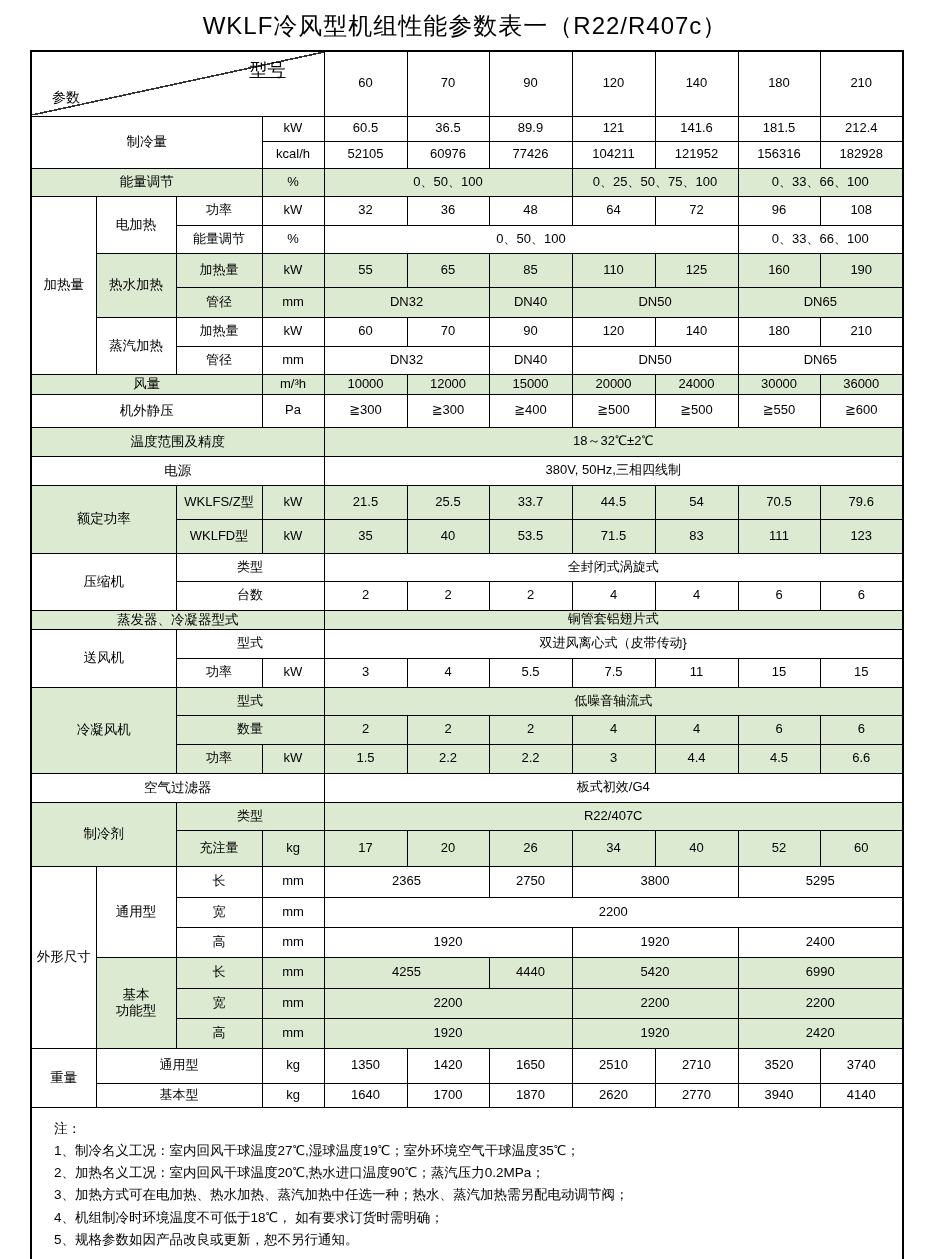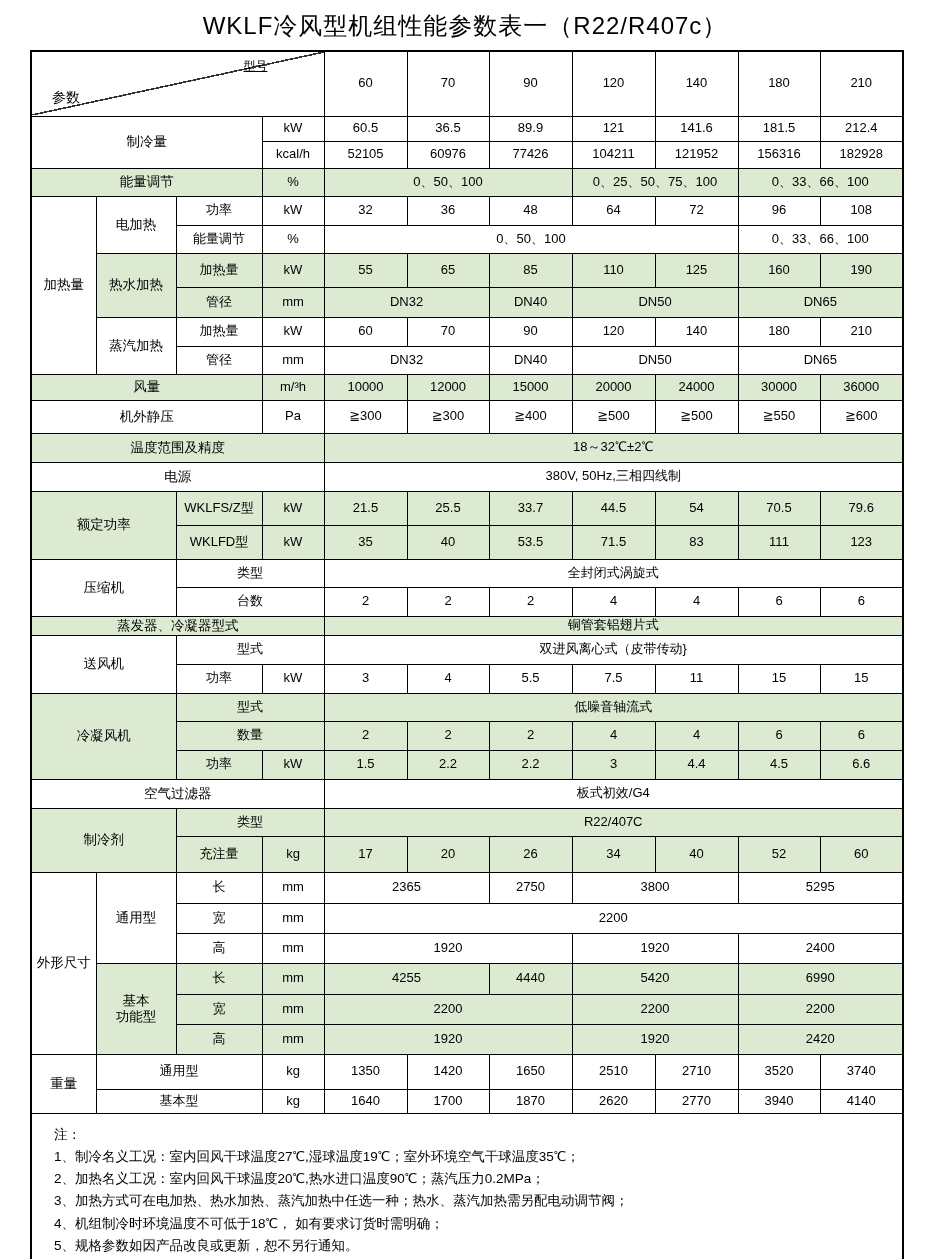--- a/index.html
+++ b/index.html
@@ -31,21 +31,21 @@
   .note-line { font-size:13.5px; line-height:1.65; }
   .prewrap { white-space:pre-line; }
   
   td.diag-cell { padding:0; }
   .diag-wrap {
     position:relative; width:100%; height:63px;
     background:linear-gradient(to bottom right,
       transparent calc(50% - 0.8px), #333 calc(50% - 0.8px),
       #333 calc(50% + 0.8px), transparent calc(50% + 0.8px));
   }
-  .diag-model { position:absolute; top:8px; right:56px; font-size:12px;text-decoration:underline; }
+  .diag-model { position:absolute; top:8px; right:38px; font-size:18px;text-decoration:underline; }
   .diag-param { position:absolute; bottom:10px; left:20px; font-size:14px; }
 </style>
 </head>
 <body>
 
 <div class="page-title">WKLF冷风型机组性能参数表一（R22/R407c）</div>
 
 <table class="spec">
   <colgroup>
     <col style="width:65px">
@@ -161,21 +161,21 @@
   </tr>
   <tr style="height:28px">
     <td>管径</td>
     <td>mm</td>
     <td colspan="2">DN32</td>
     <td>DN40</td>
     <td colspan="2">DN50</td>
     <td colspan="2">DN65</td>
   </tr>
 
-  <tr style="height:26px">
+  <tr style="height:20px">
     <td colspan="3" class="green lbl">风量</td>
     <td class="green">m/³h</td>
     <td class="green">10000</td>
     <td class="green">12000</td>
     <td class="green">15000</td>
     <td class="green">20000</td>
     <td class="green">24000</td>
     <td class="green">30000</td>
     <td class="green">36000</td>
   </tr>

